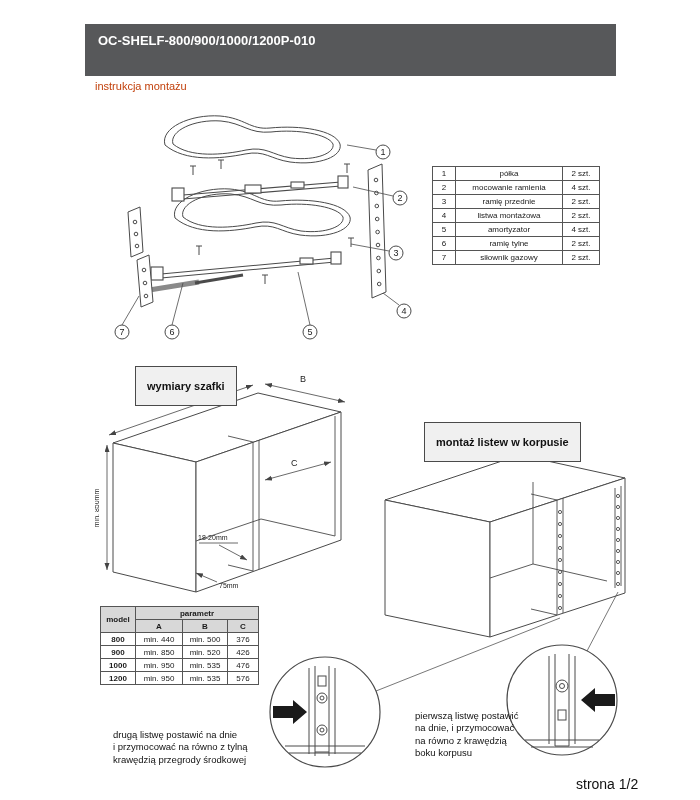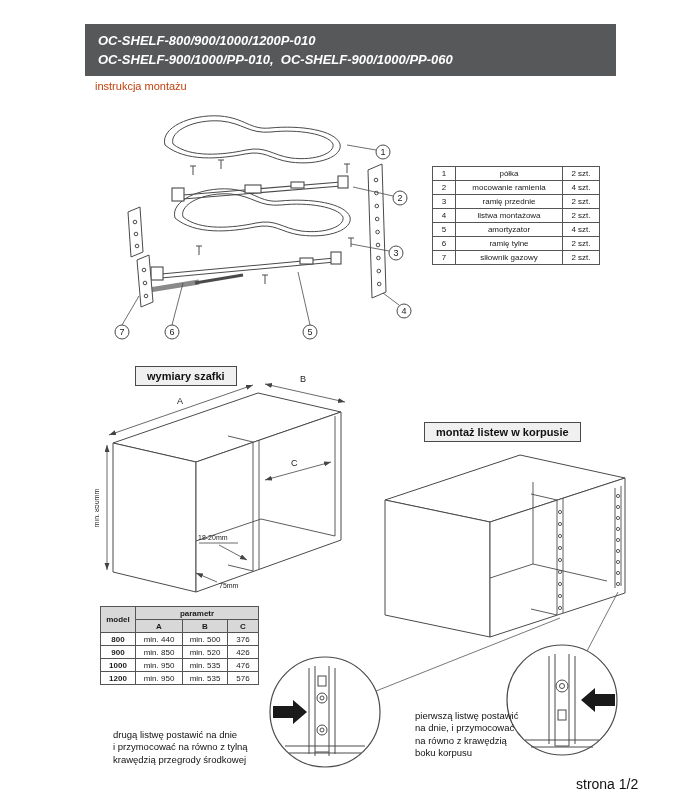--- a/index.html
+++ b/index.html
@@ -4,28 +4,28 @@
 <style>
   html,body{margin:0;padding:0;}
   body{
     width:700px;height:800px;position:relative;background:#ffffff;
     font-family:"Liberation Sans", sans-serif;color:#1a1a1a;overflow:hidden;
   }
   .abs{position:absolute;}
   
   .hdr{
     left:85px;top:24px;width:531px;height:52px;background:#57585a;color:#ffffff;
-    font-weight:bold;font-size:13px;line-height:19px;padding:7px 0 0 13px;box-sizing:border-box;font-style:italic;
+    font-weight:bold;font-size:13px;line-height:19px;padding:7px 0 0 13px;box-sizing:border-box;
   }
   .hdr-line{white-space:pre;}
   .subtitle{left:95px;top:80px;font-size:11px;color:#c2410c;}
   
   .sec-label{
     position:absolute;border:1px solid #4a4a4a;background:#f0f0f0;color:#111;
-    font-weight:bold;font-size:11px;padding:3px 11px;white-space:nowrap;
+    font-weight:bold;font-size:11px;padding:13px 11px;white-space:nowrap;
   }
   
   table{border-collapse:collapse;background:#fff;}
   .parts-table{left:432px;top:166px;font-size:8px;}
   .parts-table td{border:1px solid #555;text-align:center;padding:1.5px 3px;height:10px;}
   .parts-table .c-num{width:16px;}
   .parts-table .c-name{width:100px;}
   .parts-table .c-qty{width:30px;}
   .dim-table{left:100px;top:606px;font-size:8px;}
   .dim-table td{border:1px solid #555;text-align:center;padding:1.5px 3px;height:9px;}
@@ -37,21 +37,20 @@
   #note-left{left:113px;top:729px;}
   #note-right{left:415px;top:710px;}
   #footer{left:576px;top:776px;font-size:14px;color:#111;position:absolute;}
   svg text{font-family:"Liberation Sans", sans-serif;fill:#222;}
 </style>
 </head>
 <body>
 
 <div class="abs hdr">
   <div class="hdr-line">OC-SHELF-800/900/1000/1200P-010</div>
-  <div class="hdr-line">OC-SHELF-900/1000/PP-010,  OC-SHELF-900/1000/PP-060</div>
 </div>
 <div class="abs subtitle">instrukcja montażu</div>
 
 <svg class="abs" style="left:95px;top:100px" width="330" height="250" viewBox="0 0 330 250">
   <defs>
     <marker id="arrX" markerWidth="8" markerHeight="6" refX="7" refY="2.5" orient="auto-start-reverse" markerUnits="userSpaceOnUse">
       <path d="M0,0L7,2.5L0,5Z" fill="#444"></path>
     </marker>
   </defs>
   <g fill="none" stroke="#4a4a4a" stroke-width="1">

